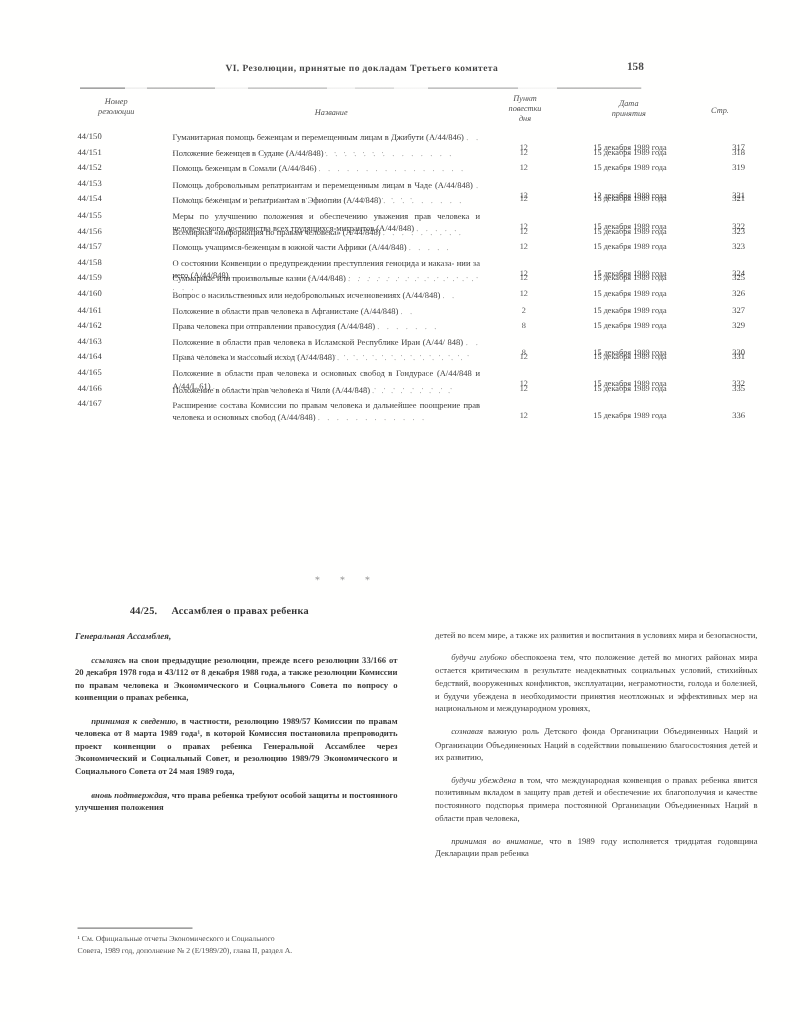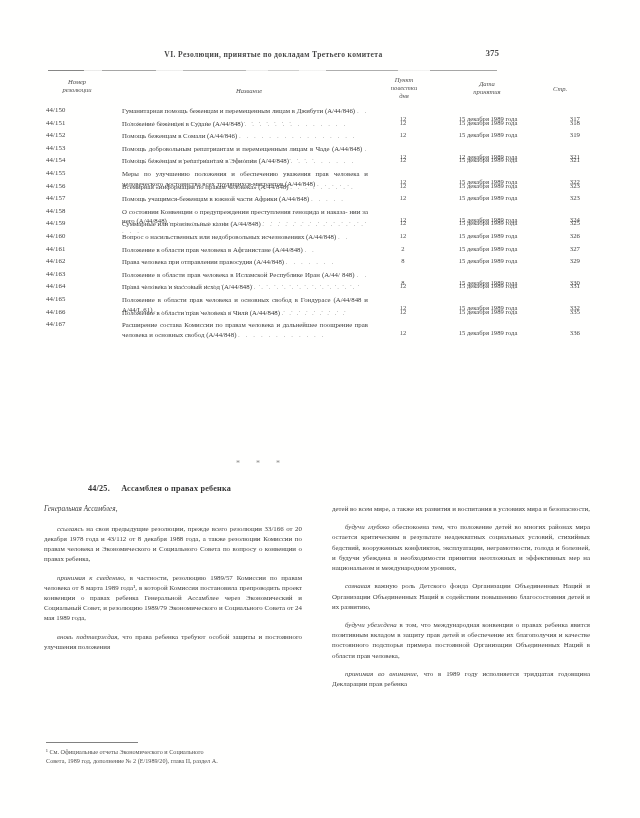--- a/index.html
+++ b/index.html
@@ -17,21 +17,21 @@
   }
   
   .page {
     position: absolute;
     inset: 0;
     background: #fdfdfc;
     filter: contrast(1.02);
   }
   .content {
     position: absolute;
-    left: 0; top: 0;
+    left: 16px; top: 0;
     width: 523px;
     height: 818px;
   }
 
   
   .runhead {
     position: absolute;
     left: 48px;
     right: 24px;
     top: 50px;
@@ -195,21 +195,21 @@
   }
   .col {
     position: absolute;
     top: 0;
     width: 258px;
     font-size: 6.9px;
     line-height: 1.48;
     text-align: justify;
     opacity: .87;
   }
-  .col-l { left: 0px; }
+  .col-l { left: 0px; font-weight: bold; }
   .col-r { left: 288px; }
   .byline {
     font-style: italic;
     margin-bottom: 9px;
     font-size: 7.2px;
   }
   .para { margin: 0 0 8px 0; text-indent: 13px; }
   .para .lead { font-style: italic; }
   .para.noindent { text-indent: 0; }
 
@@ -237,21 +237,21 @@
 </style>
 </head>
 <body>
 
 <div class="page"></div>
 
 <div class="content">
 
   <div class="runhead">
     <span class="runhead-title">VI.   Резолюции, принятые по докладам Третьего комитета</span>
-    <span class="runhead-folio">375</span>
+    <span class="runhead-folio">158</span>
   </div>
   <div class="rule"></div>
 
   <div class="tbl">
     <div class="thead">
       <div class="th th-num">
         <div>Номер</div>
         <div class="l2">резолюции</div>
       </div>
       <div class="th th-name">

